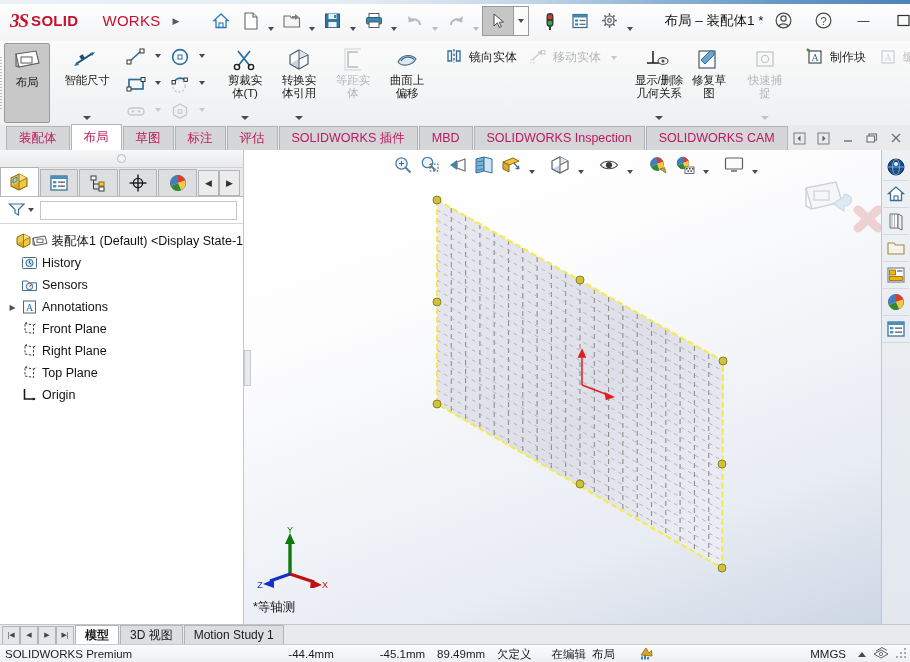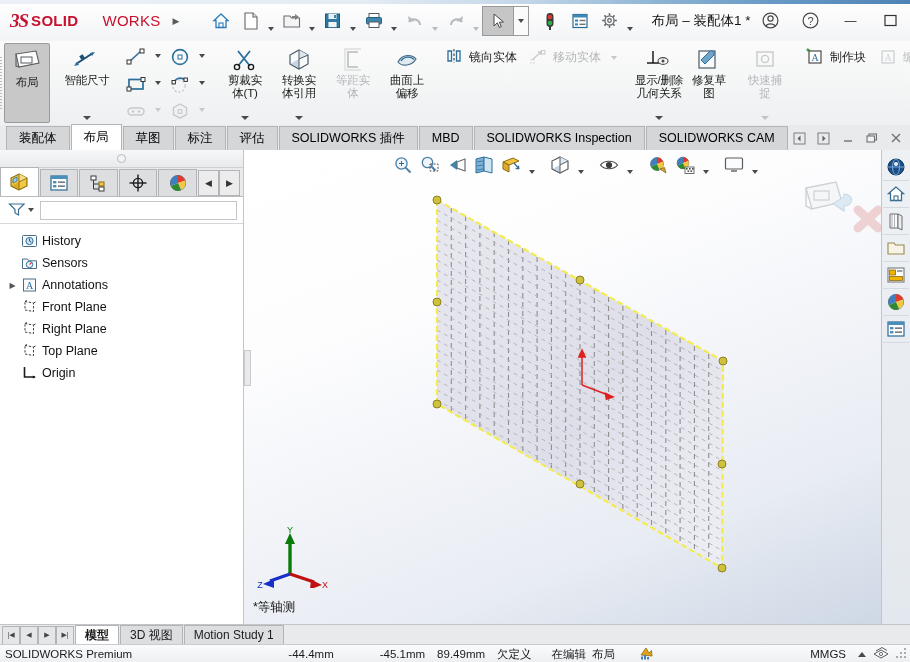--- a/index.html
+++ b/index.html
@@ -45,21 +45,21 @@
   .tdrop.dim i{border-top-color:#b9bbbe;}
   .sel-arrow-box{
     width:30px;height:28px;background:#c6c6c6;border:1px solid #9a9a9a;
     display:flex;align-items:center;justify-content:center;
   }
   .sel-dd{
     width:14px;height:28px;border:1px solid #9a9a9a;border-left:none;background:#fbfbfb;
     display:flex;align-items:center;justify-content:center;
   }
   .doc-title{
-    margin-left:16px;font-size:13.5px;color:#111;white-space:nowrap;
+    margin-left:29px;font-size:13.5px;color:#111;white-space:nowrap;
   }
   .win-ctrl{display:flex;align-items:center;margin-left:auto;margin-right:2px;}
   .wbtn{width:40px;height:30px;display:flex;align-items:center;justify-content:center;color:#333;}
 
   
   .ribbon{
     position:absolute;left:0;top:41px;width:910px;height:84px;
     background:linear-gradient(#fbfbfb,#eef0f1);
     border-bottom:1px solid #c9cbce;
     display:flex;align-items:stretch;
@@ -108,21 +108,21 @@
 
   .rb-right{margin-left:auto;display:flex;flex-direction:column;align-items:center;justify-content:space-between;padding:6px 6px 4px 0;}
   .chev{color:#3b3b3b;font-size:12px;line-height:14px;}
 
   
   .cmtabs{
     position:absolute;left:0;top:125px;width:910px;height:25px;
     background:#e9eaec;border-bottom:1px solid #b9bbbe;display:flex;align-items:flex-end;
   }
   .cmtab{
-    height:23px;line-height:23px;padding:0 12px;font-size:12.5px;color:#000000;
+    height:23px;line-height:23px;padding:0 12px;font-size:12.5px;color:#be185d;
     background:#d4d6d8;border:1px solid #b2b4b7;border-bottom:none;margin-right:1px;white-space:nowrap;
   }
   .cmtab.sel{background:#ffffff;border-color:#b2b4b7;height:25px;line-height:24px;}
   .cmtab:first-child{margin-left:6px;}
   .cm-right{margin-left:auto;display:flex;align-items:center;gap:2px;padding-right:6px;padding-bottom:2px;}
   .cmbtn{width:22px;height:20px;display:flex;align-items:center;justify-content:center;color:#6f7174;}
 
   
   .leftpanel{
     position:absolute;left:0;top:150px;width:243px;height:474px;background:#ffffff;
@@ -803,20 +803,38 @@
           <path d="M1.5 3 L16 3 L10.5 8.5 L10.5 14 L7 12 L7 8.5 Z" fill="#fff" stroke="#3b6f92" stroke-width="1.2"></path>
         </svg>
       </span>
       <span style="margin-left:2px;">
         <i style="display:block;width:0;height:0;border-left:3.5px solid transparent;border-right:3.5px solid transparent;border-top:4px solid #4a4a4a;"></i>
       </span>
       <div class="lp-filterbox" placeholder=""></div>
     </div>
 
     <div class="tree">
+      <div class="tnode">
+        <span class="twist"></span>
+        <span class="tico">
+          <svg width="17" height="16" viewBox="0 0 17 16">
+            <path d="M8.5 1 L15 4.3 L15 11 L8.5 14.5 L2 11 L2 4.3 Z" fill="#f0c842" stroke="#8a6c12" stroke-width="1"></path>
+            <path d="M8.5 1 L8.5 7.8 L15 4.3" fill="#f7dd85" stroke="#8a6c12" stroke-width=".8"></path>
+            <path d="M8.5 7.8 L8.5 14.5 L2 11" fill="#d9ad28" stroke="#8a6c12" stroke-width=".8"></path>
+          </svg>
+        </span>
+        <span class="tico" style="margin-left:-4px;">
+          <svg width="18" height="15" viewBox="0 0 18 15">
+            <path d="M2 4 L14 2 L16 9.5 L4 11.5 Z" fill="#fff" stroke="#5a5d60" stroke-width="1"></path>
+            <path d="M2 4 L2 10.5 L4 11.5" fill="none" stroke="#5a5d60" stroke-width="1"></path>
+            <rect x="6" y="5" width="6" height="3.4" fill="none" stroke="#5a5d60" stroke-width=".9"></rect>
+          </svg>
+        </span>
+        <span class="tlbl">装配体1 (Default) &lt;Display State-1</span>
+      </div>
 
       <div class="tnode indent1">
         <span class="tico">
           <svg width="17" height="16" viewBox="0 0 17 16">
             <rect x="1.5" y="2.5" width="14" height="11" rx="1" fill="#fbfbfb" stroke="#4a6c86" stroke-width="1"></rect>
             <circle cx="8.5" cy="8" r="3.6" fill="#cfe3f0" stroke="#2b6f9e" stroke-width="1"></circle>
             <path d="M8.5 5.6 L8.5 8 L10.4 9.2" fill="none" stroke="#1b4f72" stroke-width="1"></path>
           </svg>
         </span>
         <span class="tlbl">History</span>

